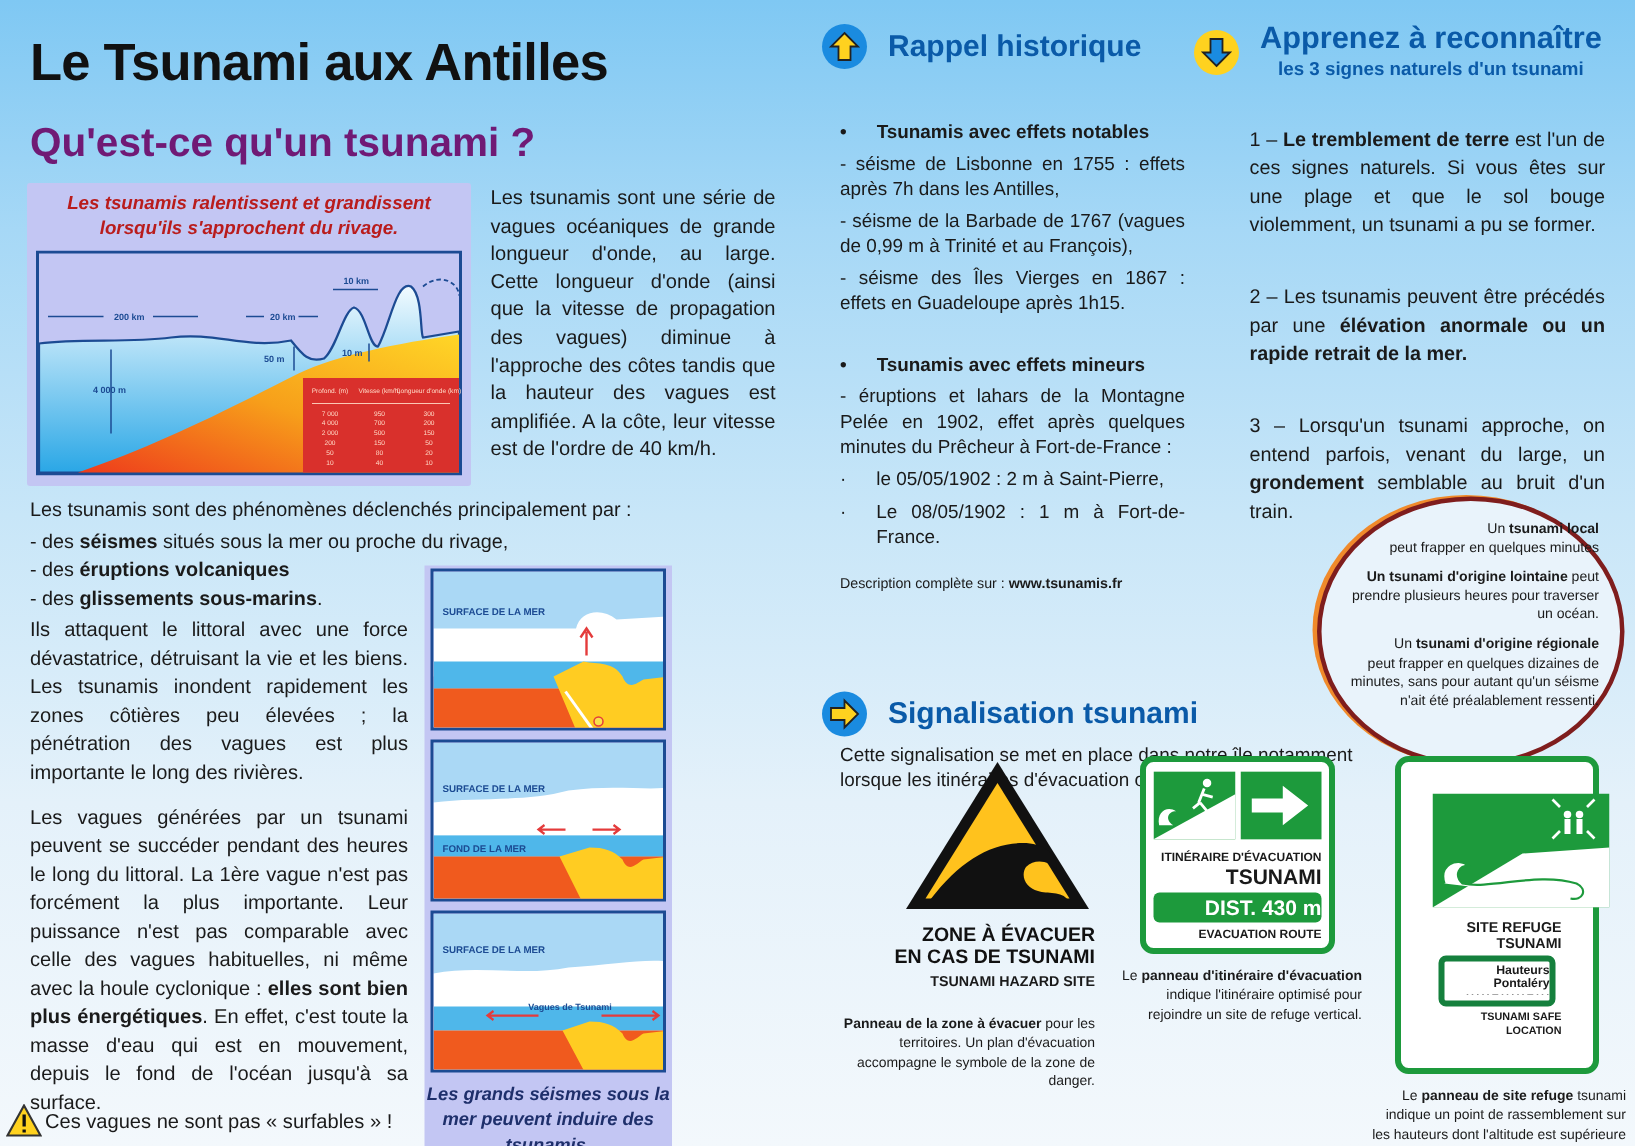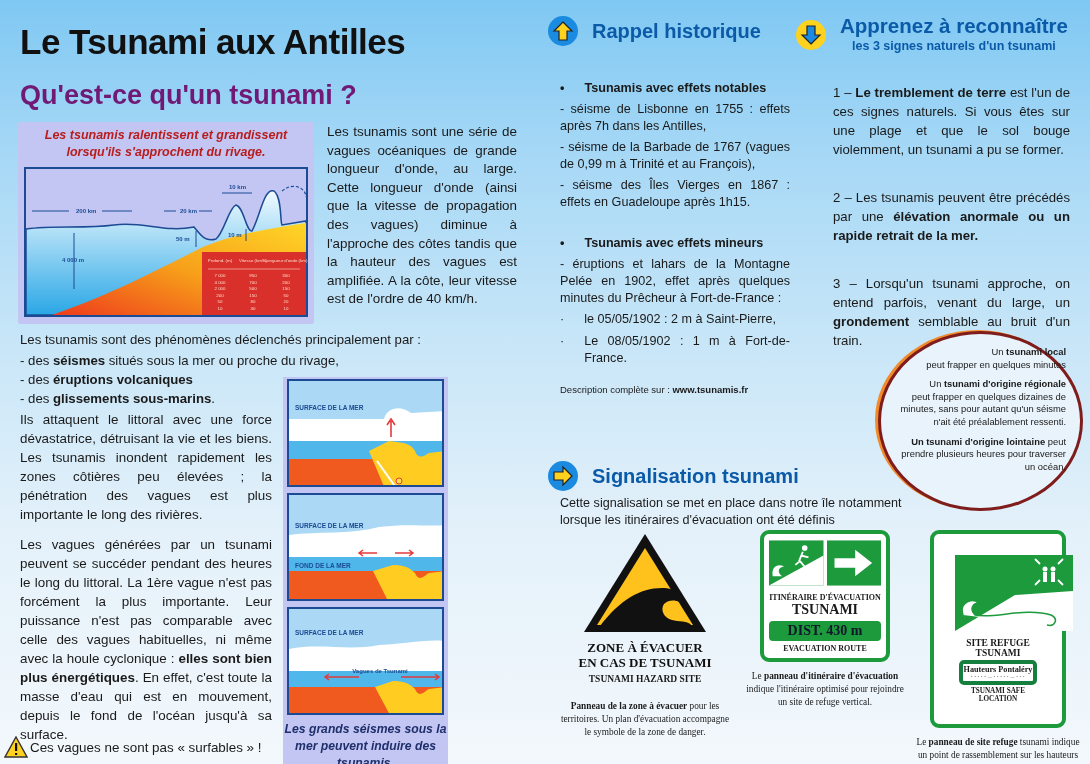--- a/index.html
+++ b/index.html
@@ -29,28 +29,28 @@
 .hist{position:absolute;left:560px;top:80px;width:230px;font-size:12.6px;line-height:17px;text-align:justify;font-family:"Liberation Sans",sans-serif}
 .hist .b{font-weight:bold;display:flex;gap:20px;margin-bottom:4px}
 .hist p{margin-bottom:4px}
 .hist .sub{display:flex;gap:20px;margin-bottom:5px}
 .hist .src{font-size:9.5px;margin-top:14px}
 .signs{position:absolute;left:833px;top:83px;width:237px;font-size:13.2px;line-height:19px;text-align:justify;font-family:"Liberation Sans",sans-serif}
 .signs p{margin-bottom:29px}
 .bubble{position:absolute;left:878px;top:331px;width:205px;height:180px;border-radius:50%;border:3px solid #7f1d1d;box-shadow:-3px -1px 0 #f08a2b;background:#e9f3fb;text-align:right;font-size:9.4px;line-height:12.6px;padding:12px 14px 0;font-family:"Liberation Sans",sans-serif}
 .bubble p{margin-bottom:7px}
 .signal-sub{position:absolute;left:560px;top:495px;width:350px;font-size:12.6px;line-height:17px;font-family:"Liberation Sans",sans-serif}
-.sign-card{position:absolute;top:530px;text-align:center;font-family:Liberation Serif, serif}
+.sign-card{position:absolute;top:504px;text-align:right;font-family:Liberation Sans, sans-serif}
 .sign-card .desc{font-size:9.3px;line-height:12.8px;margin-top:8px}
 .tri-txt{font-weight:bold;font-size:13px;line-height:15px;color:#111}
 .tri-sub{font-weight:bold;font-size:9.5px;margin-top:4px}
 .green-sign{border:4px solid #1d9a3c;border-radius:9px;background:#fff;padding:5px;width:130px;margin:0 auto}
 .green-sign .gs-lbl{font-size:8px;font-weight:bold}
 .green-sign .gs-big{font-size:14px;font-weight:bold}
-.green-sign .dist{background:#1d9a3c;color:#0f172a;font-weight:bold;font-size:14px;border-radius:4px;padding:2px 16px;margin:3px 0}
+.green-sign .dist{background:#1d9a3c;color:#ffffff;font-weight:bold;font-size:14px;border-radius:4px;padding:2px 0;margin:3px 0}
 .refuge-sign{border:4px solid #1d9a3c;border-radius:9px;background:#fff;padding:21px;width:136px;margin:0 auto}
 .refuge-sign .rs-t{font-size:9.5px;font-weight:bold;margin-top:3px}
 .refuge-sign .rs-box{border:4px solid #15803d;border-radius:5px;font-size:8.2px;font-weight:bold;margin:2px 4px;padding:1px 0 2px}
 .refuge-sign .rs-box .tiny{font-size:4px;letter-spacing:0.5px;font-weight:normal}
 .refuge-sign .rs-sub{font-size:7.2px;font-weight:bold}
 </style>
 </head>
 <body>
 
 <div class="page">
@@ -232,22 +232,22 @@
   </div>
 
   <div class="signs">
     <p><span>1 – </span><b>Le tremblement de terre</b><span> est l'un de ces signes naturels. Si vous êtes sur une plage et que le sol bouge violemment, un tsunami a pu se former.</span></p>
     <p><span>2 – </span><span>Les tsunamis peuvent être précédés par une </span><b>élévation anormale ou un rapide retrait de la mer.</b></p>
     <p><span>3 – </span><span>Lorsqu'un tsunami approche, on entend parfois, venant du large, un </span><b>grondement</b><span> semblable au bruit d'un train.</span></p>
   </div>
 
   <div class="bubble">
     <p><span>Un </span><b>tsunami local</b><br><span> peut frapper en quelques minutes</span></p>
+    <p><b>Un tsunami d'origine lointaine</b><span> peut prendre plusieurs heures pour traverser un océan.</span></p>
     <p><span>Un </span><b>tsunami d'origine régionale</b><br><span> peut frapper en quelques dizaines de minutes, sans pour autant qu'un séisme n'ait été préalablement ressenti.</span></p>
-    <p><b>Un tsunami d'origine lointaine</b><span> peut prendre plusieurs heures pour traverser un océan.</span></p>
   </div>
 
   <div class="sec-head" style="left:548px;top:461px">
     <span class="circle-ico" style="background:#1a8be0">
       <svg width="22" height="22" viewBox="0 0 22 22">
           <path d="M20 11 L11 2 L11 7 L2 7 L2 15 L11 15 L11 20 Z" fill="#ffd21f" stroke="#222" stroke-width="1.2"></path>
         </svg>
     </span>
     <span class="t">Signalisation tsunami</span>
   </div>

